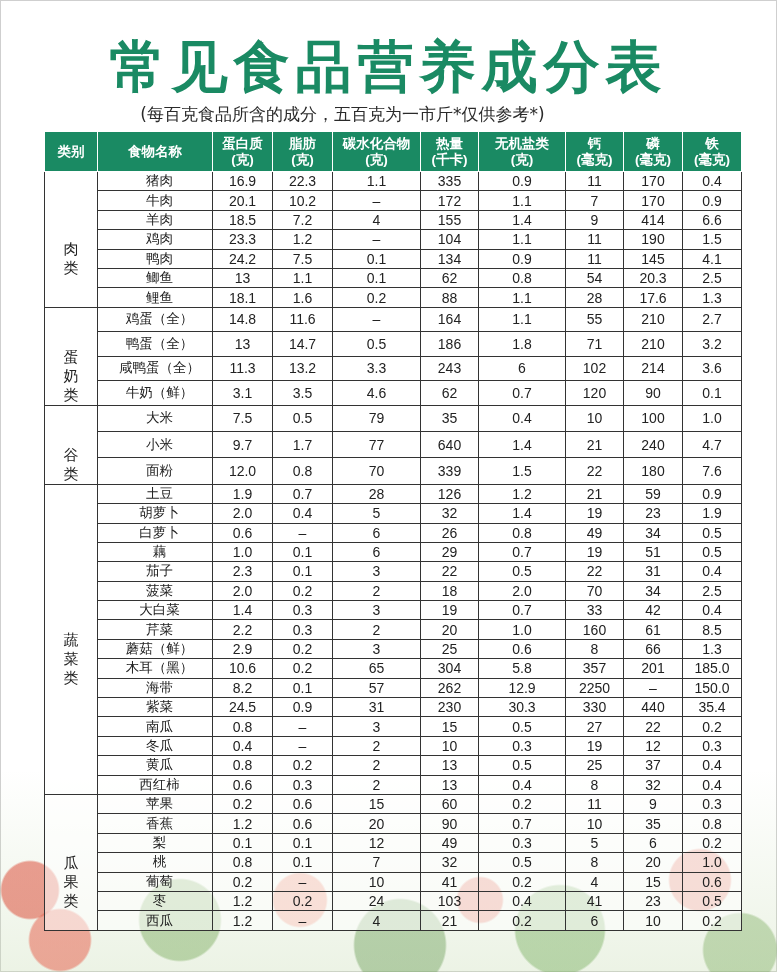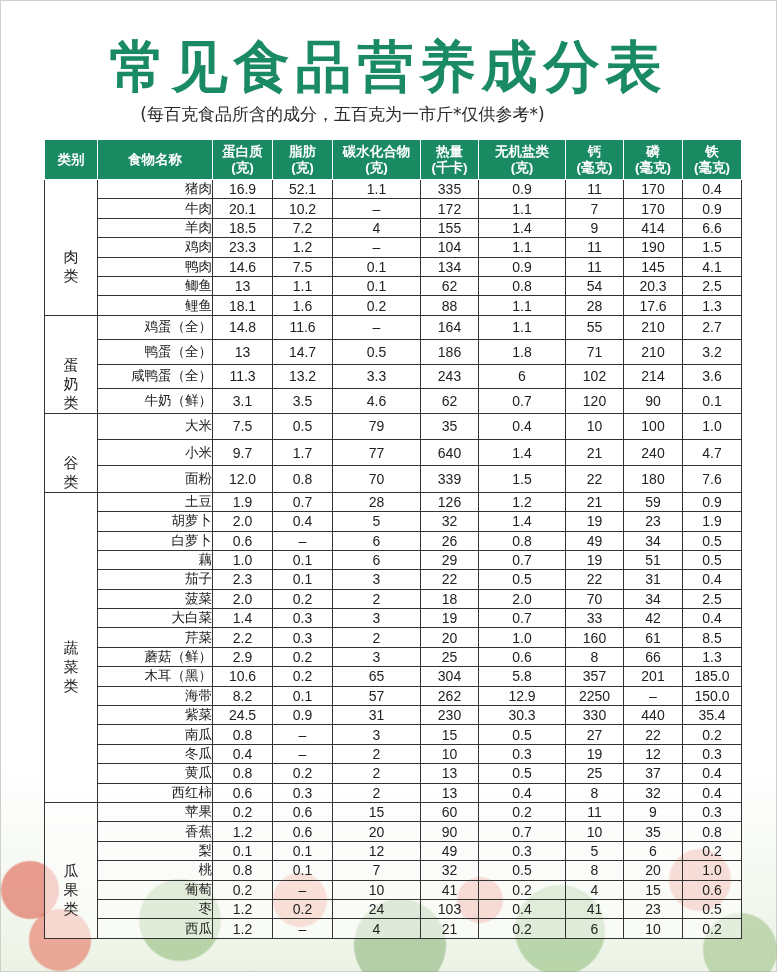--- a/index.html
+++ b/index.html
@@ -25,36 +25,36 @@
   }
   .title {
     position: absolute; left: 0; top: 30px; width: 777px; text-align: center;
     font-size: 56px; font-weight: bold; color: #1a8a63; letter-spacing: 6px;
   }
   .subtitle {
     position: absolute; left: 0; top: 103px; width: 685px; text-align: center;
     font-size: 17px; color: #2a2a2a;
   }
   table.nut {
-    position: absolute; left: 44px; top: 139px;
+    position: absolute; left: 44px; top: 131px;
     border-collapse: collapse; table-layout: fixed;
     width: 697px;
     font-family: "Liberation Sans", sans-serif;
   }
   table.nut th {
     background: #1a8a63; color: #ffffff; font-weight: bold;
     font-size: 13.5px; line-height: 16px; height: 39px; padding: 0;
     border: 1px solid #ffffff; text-align: center;
   }
   table.nut td {
     height: 18.4px; padding: 0; font-size: 14px; color: #222;
     border: 1px solid #333; text-align: center;
     background: rgba(255,255,255,0.55);
   }
-  table.nut td.name { text-align: right; padding-left: 9px; font-family: "DejaVu Sans", sans-serif; font-size: 13.5px; }
+  table.nut td.name { text-align: center; padding-left: 9px; font-family: "DejaVu Sans", sans-serif; font-size: 13.5px; }
   table.nut td.cat { font-family: "DejaVu Sans", sans-serif; font-size: 15px; line-height: 19px; }
   .cat-text { display: inline-block; width: 16px; word-break: break-all; margin-top: 40px; }
 </style>
 </head>
 <body>
 
 <div class="frame"></div>
 <div class="bg-veg"></div>
 
 <div class="title">常见食品营养成分表</div>
@@ -113,21 +113,21 @@
           <div>铁</div>
           <div>(毫克)</div>
         </th>
       </tr>
   </thead>
   <tbody id="tbody">
       <tr>
         <td class="cat" rowspan="7"><span class="cat-text">肉类</span></td>
         <td class="name">猪肉</td>
         <td>16.9</td>
-        <td>52.1</td>
+        <td>22.3</td>
         <td>1.1</td>
         <td>335</td>
         <td>0.9</td>
         <td>11</td>
         <td>170</td>
         <td>0.4</td>
       </tr>
       <tr>
         <td class="name">牛肉</td>
         <td>20.1</td>
@@ -156,21 +156,21 @@
         <td>1.2</td>
         <td>–</td>
         <td>104</td>
         <td>1.1</td>
         <td>11</td>
         <td>190</td>
         <td>1.5</td>
       </tr>
       <tr>
         <td class="name">鸭肉</td>
-        <td>14.6</td>
+        <td>24.2</td>
         <td>7.5</td>
         <td>0.1</td>
         <td>134</td>
         <td>0.9</td>
         <td>11</td>
         <td>145</td>
         <td>4.1</td>
       </tr>
       <tr>
         <td class="name">鲫鱼</td>

